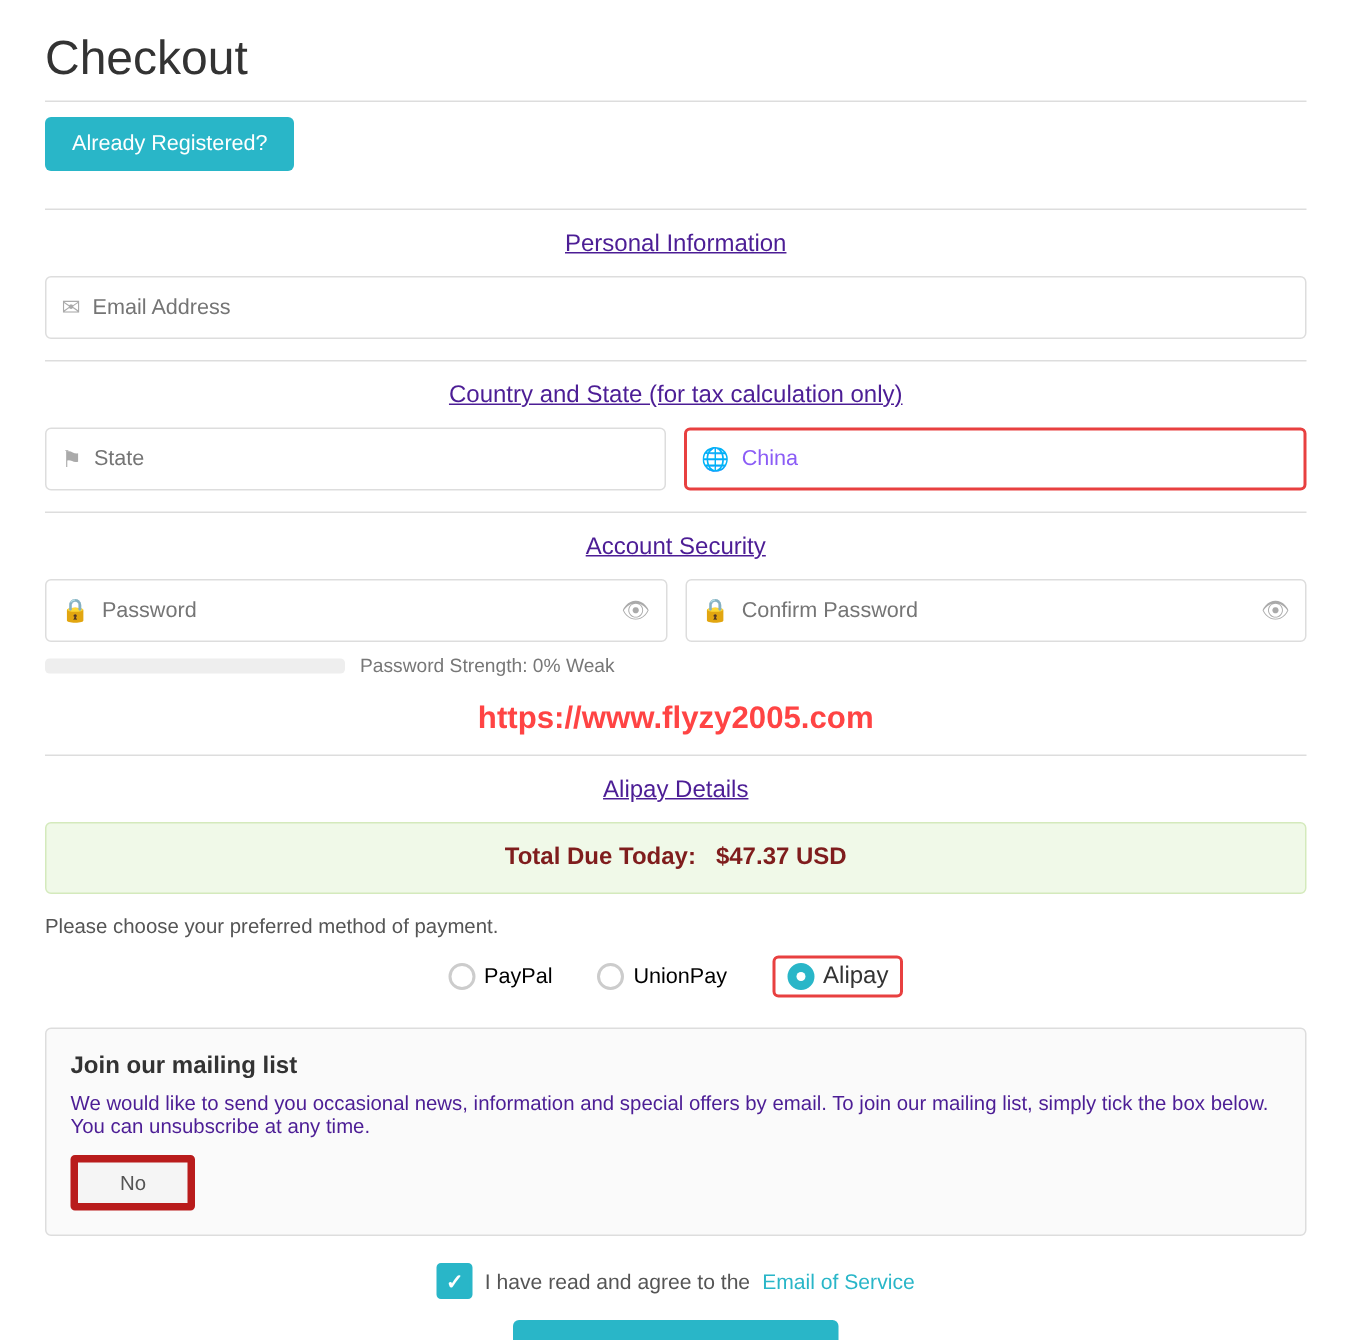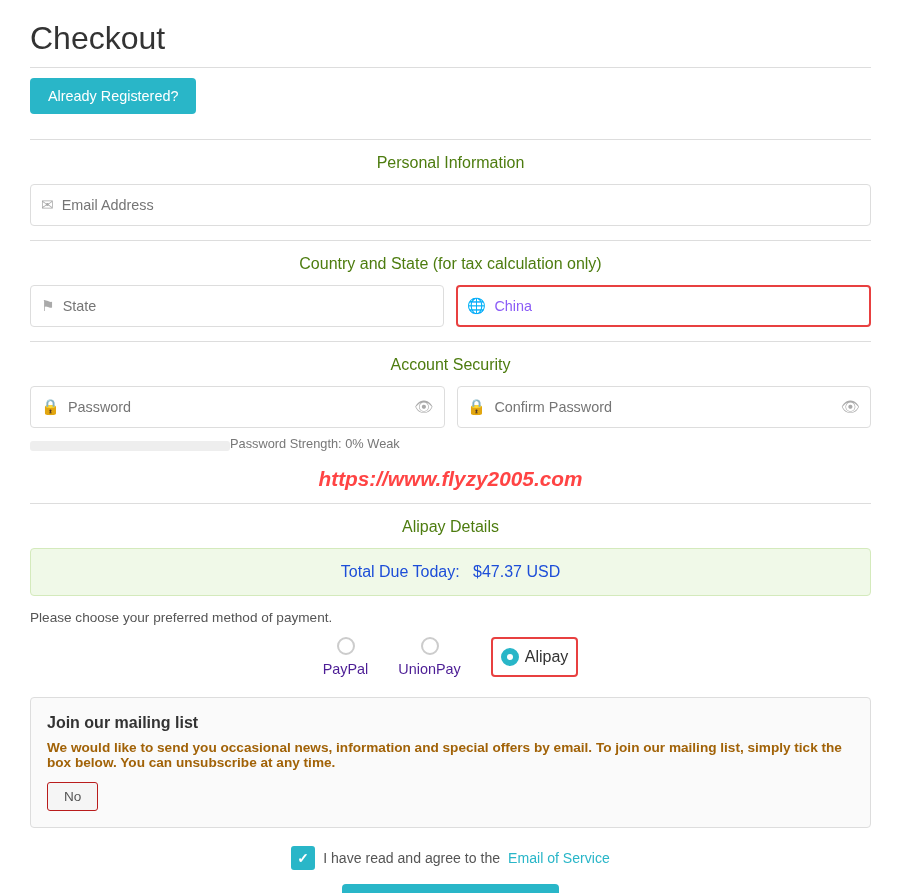--- a/index.html
+++ b/index.html
@@ -37,23 +37,24 @@
       font-size: 0.9rem;
       white-space: nowrap;
     }
     hr {
       border: none;
       border-top: 1px solid #ddd;
       margin: 10px 0;
     }
     .section-title {
       text-align: center;
-      color: #4d7c0f;
+      color: #4c1d95;
       font-size: 1rem;
       margin: 14px 0 12px;
+      text-decoration: underline;
     }
     .input-wrapper {
       display: flex;
       align-items: center;
       border: 1px solid #ddd;
       border-radius: 4px;
       padding: 0 10px;
       height: 42px;
       width: 100%;
     }
@@ -89,21 +90,22 @@
     .password-row {
       display: flex;
       gap: 12px;
       margin-bottom: 8px;
     }
     .password-row > * {
       flex: 1;
     }
     .strength-row {
       display: flex;
-      align-items: flex-end;
+      align-items: center;
+      gap: 10px;
       margin-bottom: 10px;
     }
     .strength-bar {
       width: 200px;
       height: 10px;
       background: #eee;
       border-radius: 3px;
     }
     .strength-fill {
       height: 100%;
@@ -122,42 +124,41 @@
       background: #f0f9e8;
       border: 1px solid #d4eabc;
       border-radius: 4px;
       text-align: center;
       padding: 14px;
       font-size: 1rem;
       color: #555;
       margin-bottom: 14px;
     }
     .total-bar span {
-      color: #1d4ed8;
-      font-weight: normal;
+      color: #7f1d1d;
+      font-weight: bold;
     }
     .payment-label {
       font-size: 0.85rem;
       color: #555;
       margin-bottom: 12px;
     }
     .payment-methods {
       display: flex;
       justify-content: center;
       gap: 30px;
       margin-bottom: 20px;
     }
     .radio-option {
       display: flex;
       align-items: center;
       gap: 6px;
       font-size: 0.9rem;
-      color: #4c1d95;
-      cursor: pointer;
-      flex-direction: column;
+      color: #000000;
+      cursor: pointer;
     }
     .radio-circle {
       width: 18px;
       height: 18px;
       border-radius: 50%;
       border: 2px solid #ccc;
       display: flex;
       align-items: center;
       justify-content: center;
     }
@@ -187,28 +188,27 @@
       margin-bottom: 18px;
       background: #fafafa;
     }
     .mailing-box h3 {
       font-size: 1rem;
       color: #333;
       margin-bottom: 8px;
     }
     .mailing-box p {
       font-size: 0.85rem;
-      color: #a16207;
+      color: #4c1d95;
       margin-bottom: 12px;
-      font-weight: bold;
     }
     .no-btn {
-      border: 1px solid #b91c1c;
+      border: 5px solid #b91c1c;
       background: #f5f5f5;
-      padding: 6px 16px;
+      padding: 6px 28px;
       border-radius: 3px;
       font-size: 0.85rem;
       cursor: pointer;
       color: #555;
     }
     .terms-row {
       display: flex;
       justify-content: center;
       align-items: center;
       gap: 8px;
@@ -253,21 +253,20 @@
       display: flex;
       align-items: center;
       gap: 10px;
     }
     .watermark {
       position: relative;
       text-align: center;
       font-size: 1.3rem;
       color: #f44;
       font-weight: bold;
-      font-style: italic;
       padding: 6px 0;
     }
     .btn-center {
       display: flex;
       justify-content: center;
     }
   </style>
 </head>
 <body>
 

